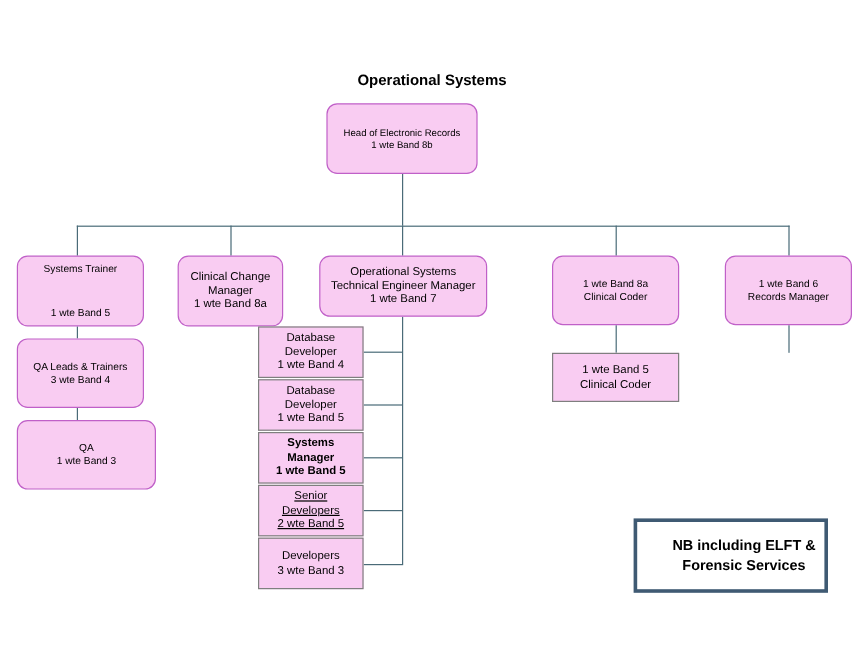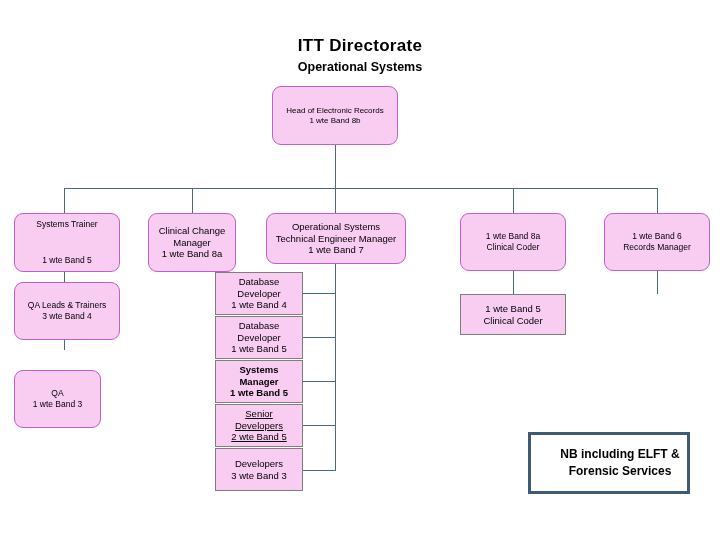--- a/index.html
+++ b/index.html
@@ -91,21 +91,20 @@
     font-weight: bold;
     line-height: 1.45;
     padding-left: 22px;
   }
 </style>
 </head>
 <body>
 
 <div id="chart-root">
 
-  <div class="title-main">ITT Directorate</div>
   <div class="title-sub">Operational Systems</div>
 
   <div class="line line-v" style="left:335px; top:145px; height:43px;"></div>
 
   <div class="line line-h" style="left:64px; top:188px; width:594px;"></div>
 
   <div class="line line-v" style="left:64px; top:188px; height:25px;"></div>
   <div class="line line-v" style="left:192px; top:188px; height:25px;"></div>
   <div class="line line-v" style="left:335px; top:188px; height:25px;"></div>
   <div class="line line-v" style="left:513px; top:188px; height:25px;"></div>
@@ -133,21 +132,21 @@
   <div class="node rounded" style="left:14px; top:213px; width:106px; height:59px;gap:25px;">
     <span class="ln f-small">Systems Trainer</span>
     <span class="ln f-small">1 wte Band 5</span>
   </div>
 
   <div class="node rounded" style="left:14px; top:282px; width:106px; height:58px;">
     <span class="ln f-small">QA Leads &amp; Trainers</span>
     <span class="ln f-small">3 wte Band 4</span>
   </div>
 
-  <div class="node rounded" style="left:14px; top:370px; width:87px; height:58px;">
+  <div class="node rounded" style="left:14px; top:350px; width:116px; height:58px;">
     <span class="ln f-small">QA</span>
     <span class="ln f-small">1 wte Band 3</span>
   </div>
 
   <div class="node rounded" style="left:148px; top:213px; width:88px; height:59px;">
     <span class="ln f-mid">Clinical Change</span>
     <span class="ln f-mid">Manager</span>
     <span class="ln f-mid">1 wte Band 8a</span>
   </div>
 

